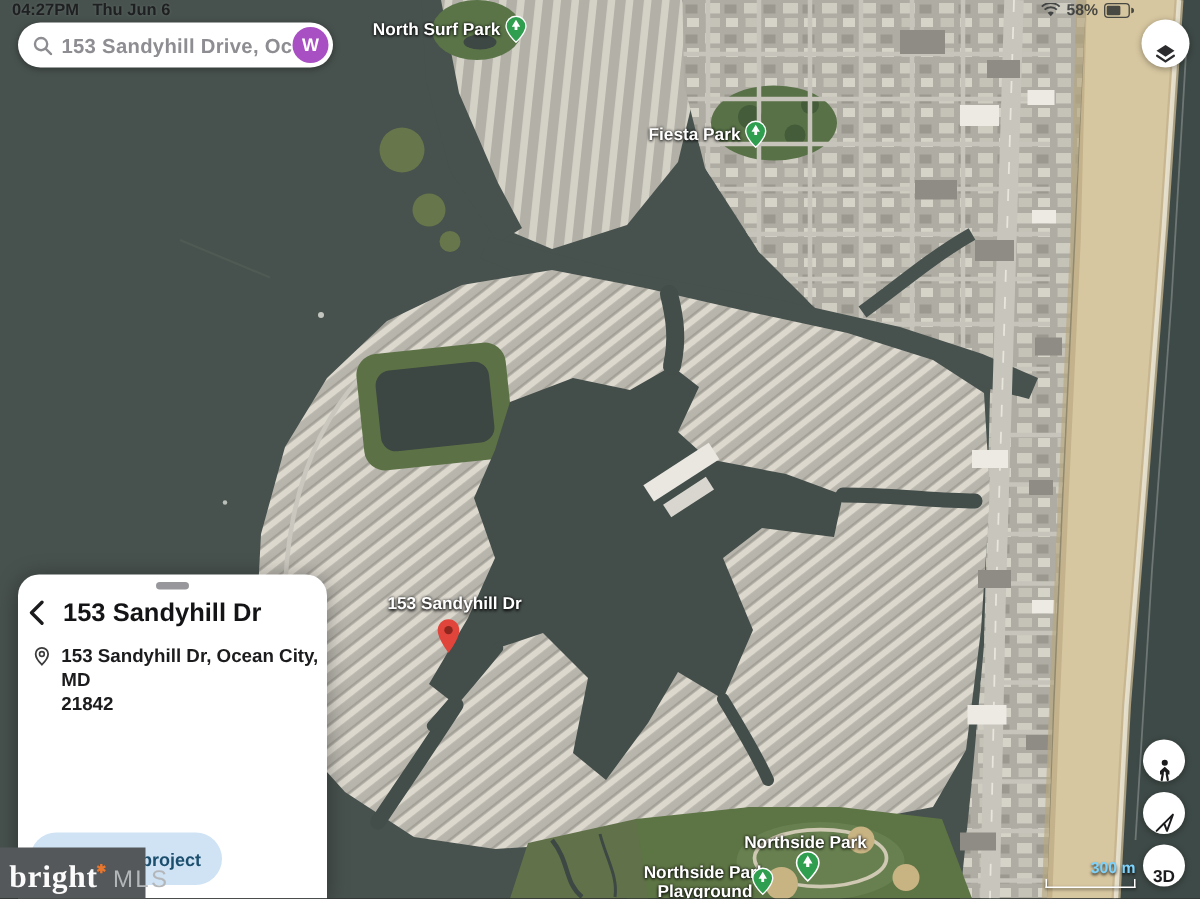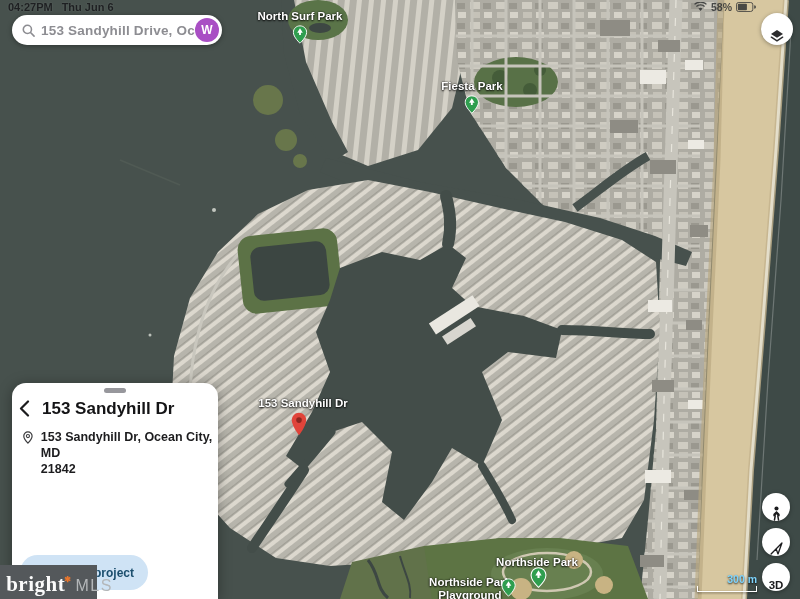--- a/index.html
+++ b/index.html
@@ -23,21 +23,21 @@
     color:#fff;font-size:12px;font-weight:bold;display:flex;align-items:center;justify-content:center;}
 
   
   .round-btn{width:28px;height:28px;border-radius:50%;background:#fff;
     box-shadow:0 1px 4px rgba(0,0,0,.35);display:flex;align-items:flex-end;justify-content:center;}
   .round-btn.big{width:32px;height:32px;}
   .threed-label{font-size:11.5px;font-weight:bold;color:#1c1c1e;}
 
   
   .map-label{display:flex;align-items:center;gap:3px;color:#fff;font-size:11.5px;font-weight:bold;
-    text-shadow:0 0 2px rgba(0,0,0,.9),0 1px 2px rgba(0,0,0,.8);white-space:nowrap;flex-direction:column;}
+    text-shadow:0 0 2px rgba(0,0,0,.9),0 1px 2px rgba(0,0,0,.8);white-space:nowrap;}
   .map-label.center{transform:translateX(-50%);}
   .two-line{text-align:center;line-height:13px;}
 
   
   .scalebar{left:697px;top:573px;width:60px;text-align:right;color:#7dd3fc;
     text-shadow:0 1px 2px rgba(0,0,0,.8);}
   .scale-text{font-size:10.5px;font-weight:bold;margin-bottom:1px;}
   .scale-line{height:5px;border-left:1.5px solid #fff;border-right:1.5px solid #fff;
     border-bottom:1.5px solid #fff;filter:drop-shadow(0 1px 1px rgba(0,0,0,.6));}
 

